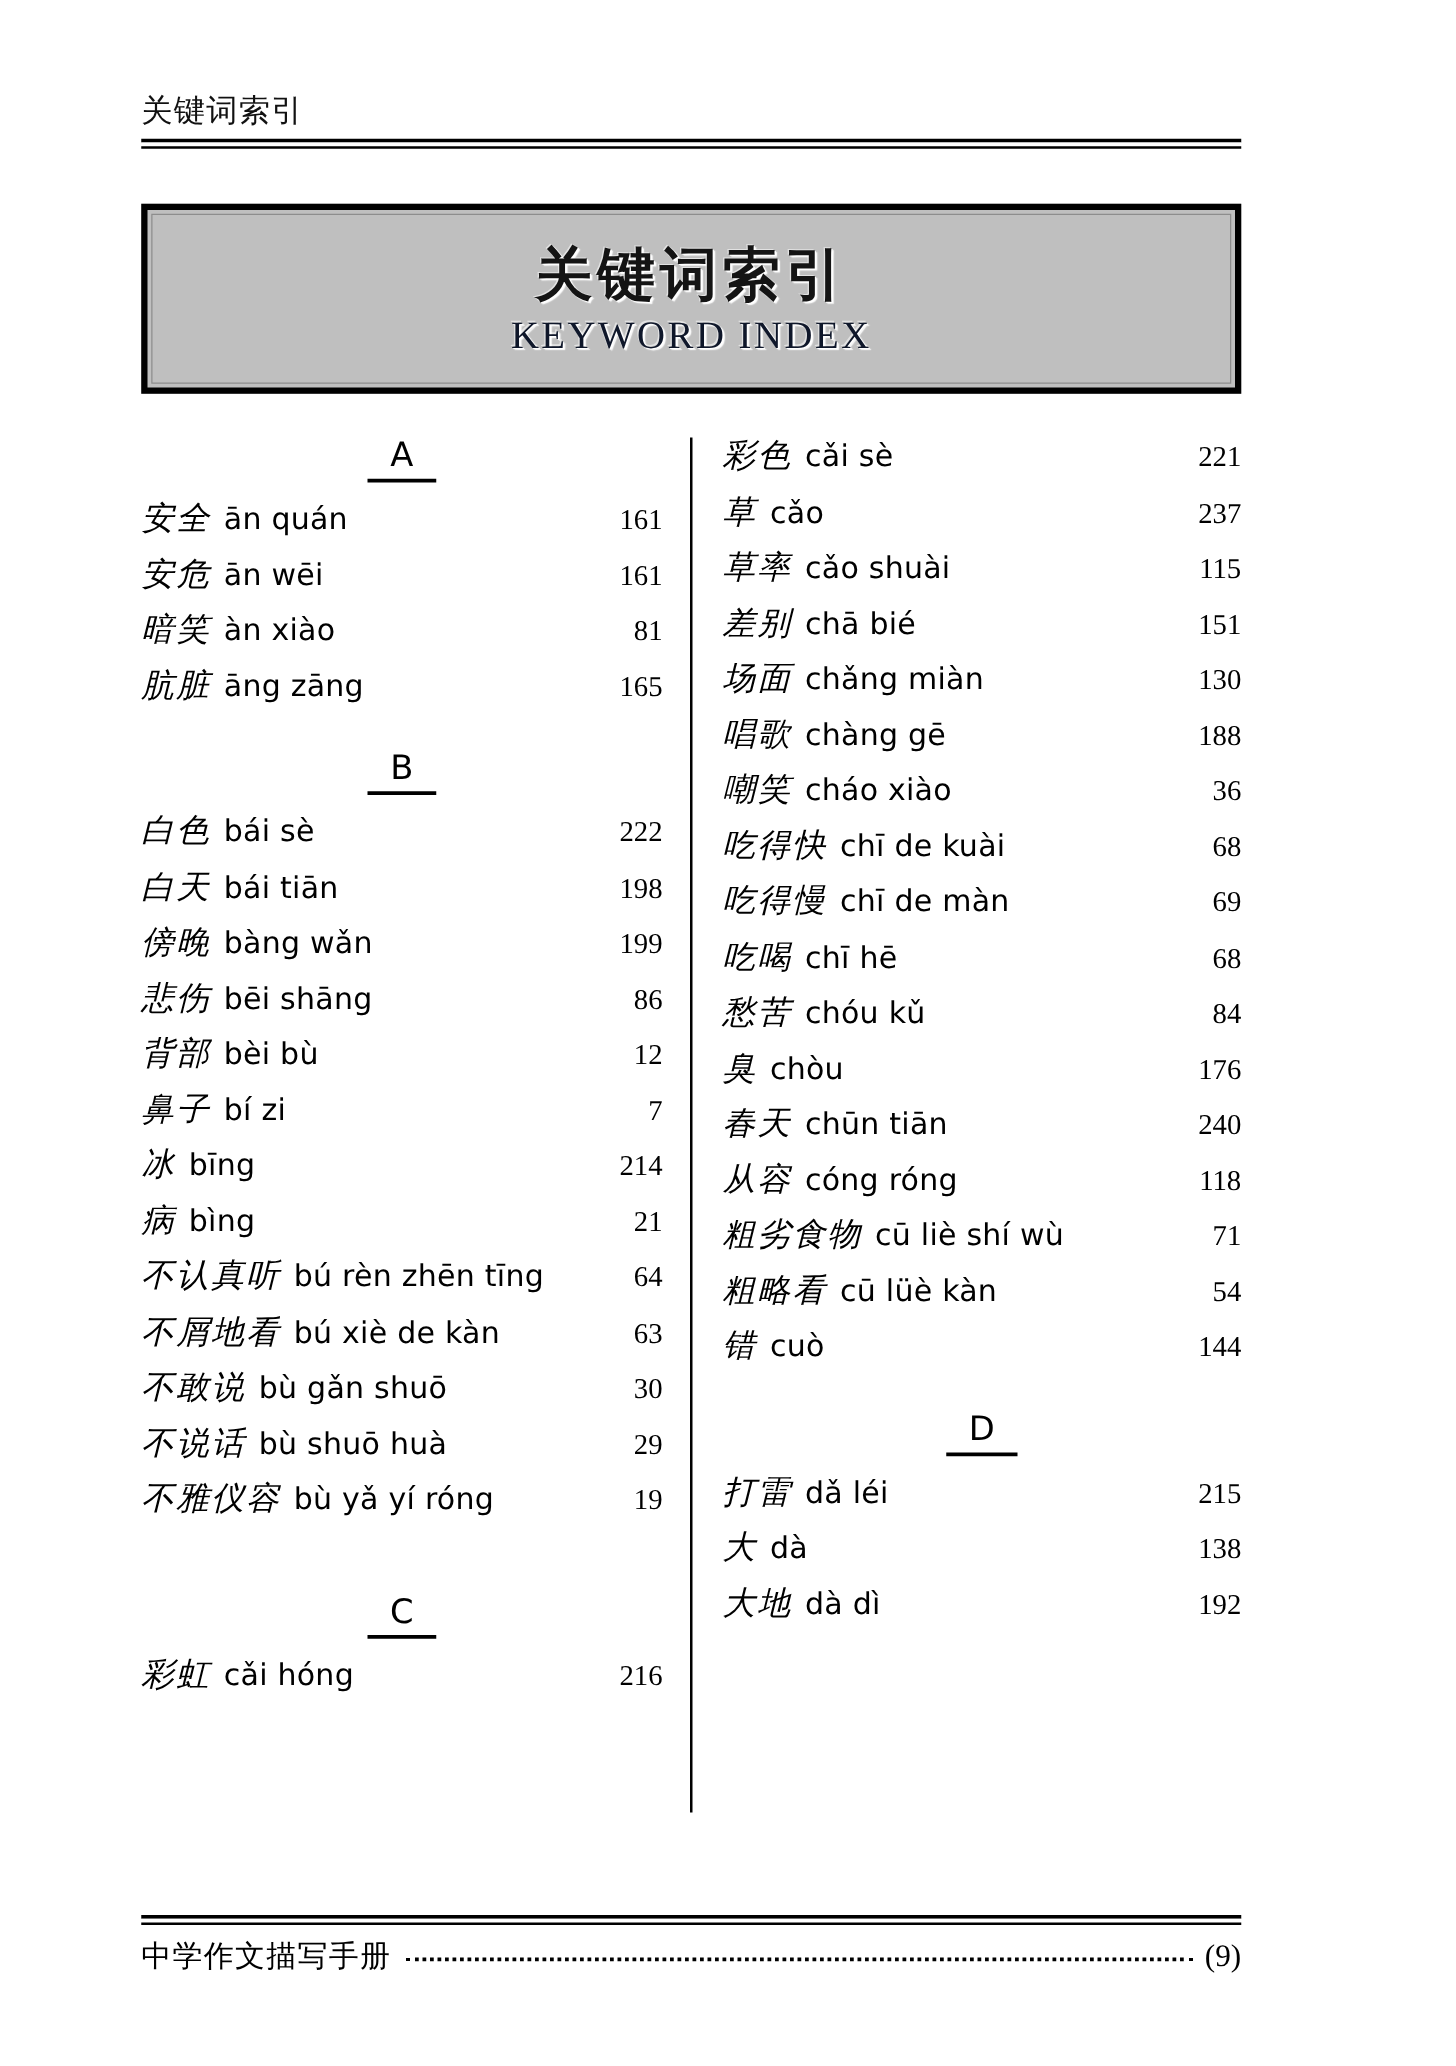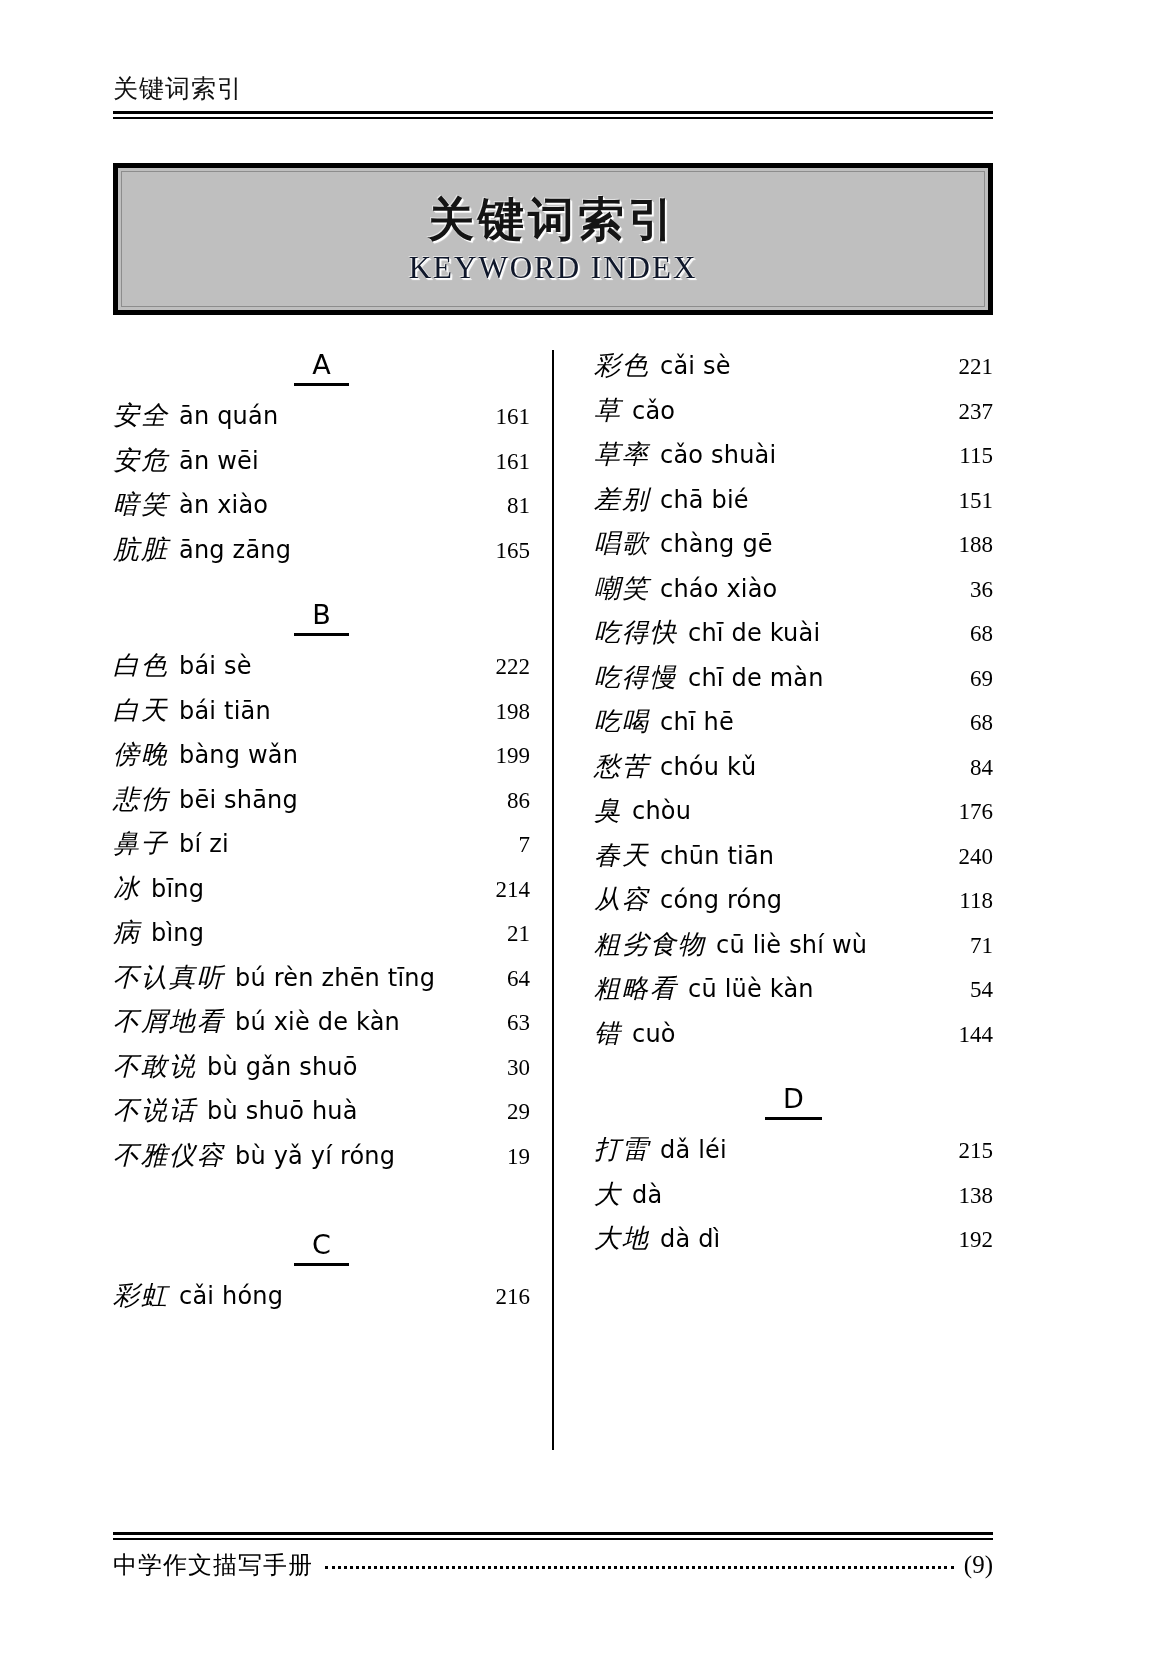--- a/index.html
+++ b/index.html
@@ -118,21 +118,21 @@
     box-sizing: border-box;
     position: relative;
   }
   .col-left { padding-right: 22px; }
   .col-divider {
     width: 2px;
     background: #000;
     margin: 0 0 0 0;
     align-self: stretch;
   }
-  .col-right { padding-left: 40px; }
+  .col-right { padding-left: 24px; }
 
   .section-letter {
     text-align: center;
     margin: 0 0 6px 0;
     height: 44px;
   }
   .section-letter span {
     font-family: "DejaVu Sans", sans-serif;
     font-size: 27px;
     line-height: 30px;
@@ -292,20 +292,26 @@
         <span class="entry-spacer"></span>
         <span class="entry-page">199</span>
       </div>
       <div class="entry">
         <span class="entry-word">悲伤</span>
         <span class="entry-pinyin">bēi shāng</span>
         <span class="entry-spacer"></span>
         <span class="entry-page">86</span>
       </div>
       <div class="entry">
+        <span class="entry-word">背部</span>
+        <span class="entry-pinyin">bèi bù</span>
+        <span class="entry-spacer"></span>
+        <span class="entry-page">12</span>
+      </div>
+      <div class="entry">
         <span class="entry-word">鼻子</span>
         <span class="entry-pinyin">bí zi</span>
         <span class="entry-spacer"></span>
         <span class="entry-page">7</span>
       </div>
       <div class="entry">
         <span class="entry-word">冰</span>
         <span class="entry-pinyin">bīng</span>
         <span class="entry-spacer"></span>
         <span class="entry-page">214</span>
@@ -379,20 +385,26 @@
         <span class="entry-word">草率</span>
         <span class="entry-pinyin">cǎo shuài</span>
         <span class="entry-spacer"></span>
         <span class="entry-page">115</span>
       </div>
       <div class="entry">
         <span class="entry-word">差别</span>
         <span class="entry-pinyin">chā bié</span>
         <span class="entry-spacer"></span>
         <span class="entry-page">151</span>
+      </div>
+      <div class="entry">
+        <span class="entry-word">场面</span>
+        <span class="entry-pinyin">chǎng miàn</span>
+        <span class="entry-spacer"></span>
+        <span class="entry-page">130</span>
       </div>
       <div class="entry">
         <span class="entry-word">唱歌</span>
         <span class="entry-pinyin">chàng gē</span>
         <span class="entry-spacer"></span>
         <span class="entry-page">188</span>
       </div>
       <div class="entry">
         <span class="entry-word">嘲笑</span>
         <span class="entry-pinyin">cháo xiào</span>

